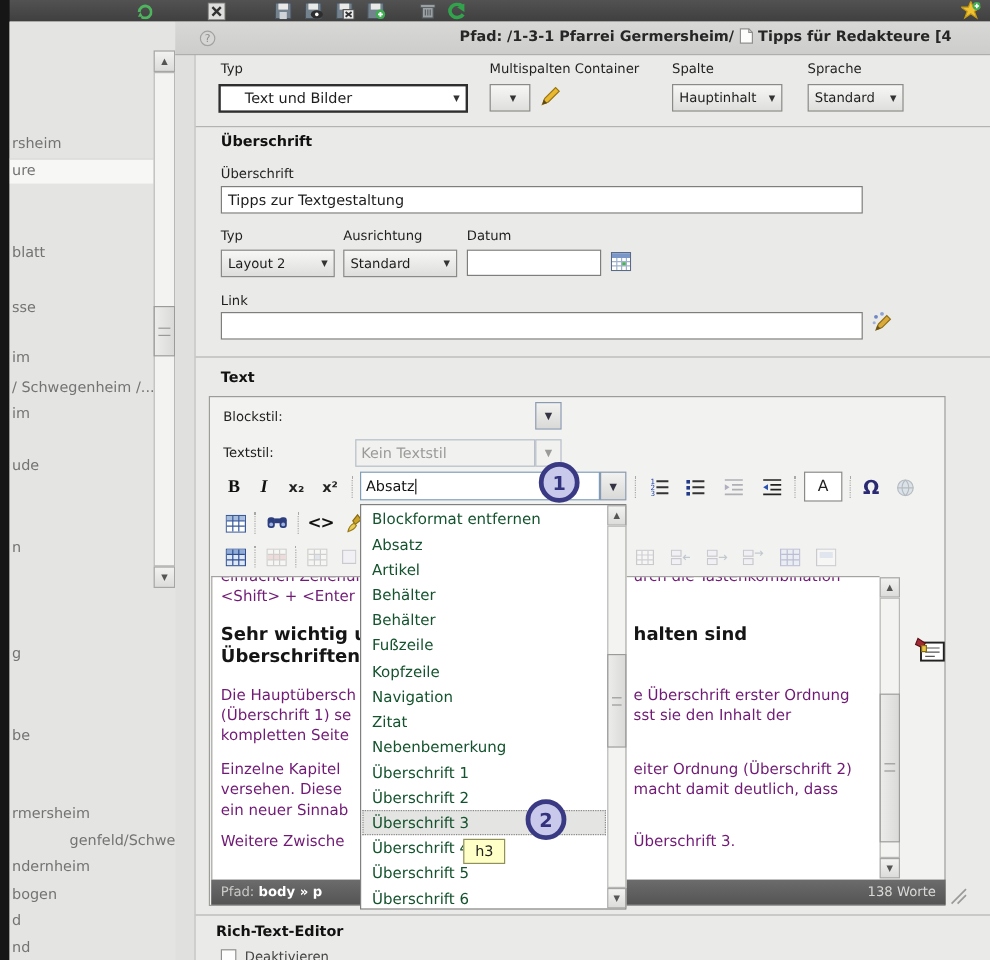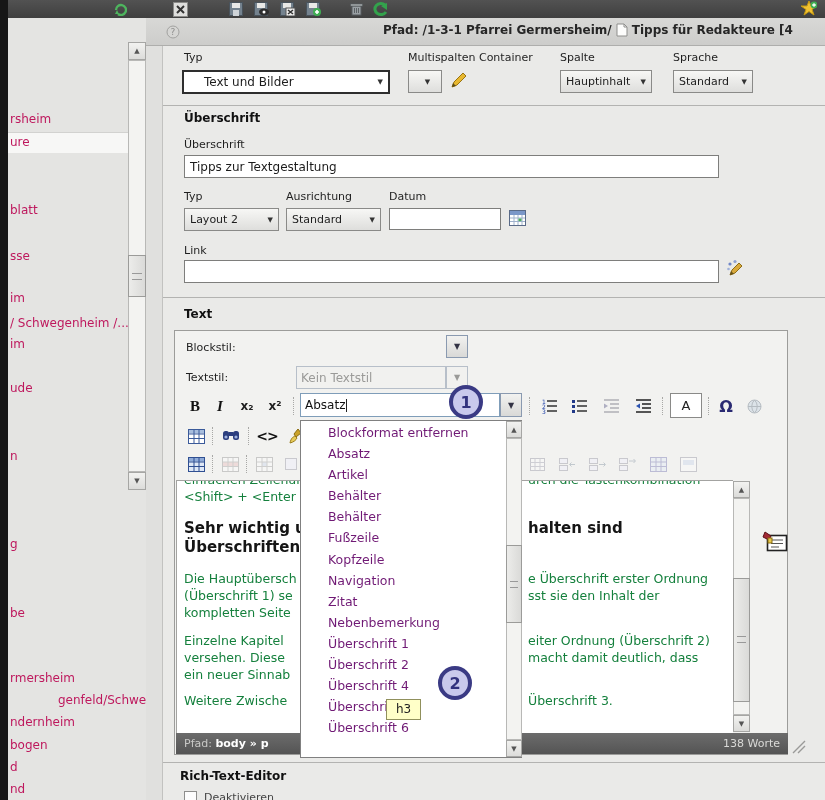--- a/index.html
+++ b/index.html
@@ -9,21 +9,21 @@
   .b{font-weight:bold;}
   .lbl{font-size:11px;color:#1f1f1f;white-space:nowrap;}
   .title{font-size:12px;font-weight:bold;color:#111;white-space:nowrap;}
   .divider{height:1px;background:#b3b3b1;}
   
   #topbar{left:0;top:0;width:825px;height:18px;background:linear-gradient(#525252,#3f3f3f);}
   .tico{position:absolute;top:1px;width:16px;height:16px;display:flex;align-items:center;justify-content:center;}
   
   #leftstrip{left:0;top:0;width:8px;height:800px;background:#161616;}
   #sidebar{left:8px;top:18px;width:138px;height:782px;background:#e4e4e2;overflow:hidden;}
-  .sb-item{position:absolute;left:2px;font-size:12px;color:#be185d;white-space:nowrap;}
+  .sb-item{position:absolute;left:2px;font-size:12px;color:#737373;white-space:nowrap;}
   .sb-row{position:absolute;left:0;width:120px;height:20px;background:#f7f7f6;border-top:1px solid #d2d2d0;border-bottom:1px solid #cScfcd;}
   #midstrip{left:146px;top:45px;width:17px;height:755px;background:#e0e0de;}
   #mainborder{left:162px;top:45px;width:1px;height:755px;background:#c2c2c0;}
   
   #crumbbar{left:146px;top:18px;width:679px;height:27px;background:linear-gradient(#d8d8d6,#cdcdcb);border-bottom:1px solid #aeaeac;}
   #crumb{position:absolute;left:383px;top:23px;display:flex;align-items:center;gap:4px;font-size:12px;font-weight:bold;color:#262626;white-space:nowrap;}
   
   .sel{box-sizing:border-box;display:flex;align-items:center;justify-content:space-between;
        background:linear-gradient(#f7f7f5,#dededc);border:1px solid #8a8a88;padding:0 5px;font-size:11px;color:#1d1d1d;}
   .sel .v{font-size:7px;color:#333;margin-left:5px;}
@@ -36,33 +36,33 @@
        display:flex;align-items:center;justify-content:center;font-size:8px;color:#334;}
   .disabled{background:#f1f1ef !important;color:#9a9a98 !important;border-color:#b7bfc9 !important;}
   .caret{display:inline-block;width:1px;height:13px;background:#222;margin-left:1px;}
   
   #rtebox{left:174px;top:330px;width:614px;height:425px;background:#f2f2f0;border:1px solid #9c9c9a;box-sizing:border-box;}
   .tbtn{position:absolute;height:24px;display:flex;align-items:center;justify-content:center;}
   .glyph{font-family:"Liberation Serif","DejaVu Serif",serif;font-size:15px;color:#111;}
   .sepv{position:absolute;width:1px;height:18px;border-left:1px dotted #a8a8a6;}
   .gray{opacity:.38;}
   #edcontent{left:176px;top:480px;width:557px;height:253px;background:#fff;border-top:1px solid #a3a3a1;border-left:1px solid #a3a3a1;box-sizing:border-box;overflow:hidden;}
-  .frag{position:absolute;font-size:12.5px;color:#15803d;white-space:nowrap;}
+  .frag{position:absolute;font-size:12.5px;color:#701a75;white-space:nowrap;}
   .frag.fb{font-weight:bold;font-size:15px;color:#151515;}
   
   .sc-btn{position:absolute;box-sizing:border-box;background:linear-gradient(#f2f2f0,#dcdcda);border:1px solid #a6a6a4;color:#555;font-size:7px;display:flex;align-items:center;justify-content:center;}
   .sc-track{position:absolute;box-sizing:border-box;background:#f3f3f1;border:1px solid #b8b8b6;}
   .sc-handle{position:absolute;box-sizing:border-box;background:linear-gradient(90deg,#ececea,#dadad8);border:1px solid #9b9b99;}
   .grip{position:absolute;left:3px;right:3px;height:5px;border-top:1px solid #999;border-bottom:1px solid #999;}
   
   #statusbar{left:176px;top:733px;width:612px;height:21px;background:linear-gradient(#6c6c6c,#545454);
      display:flex;align-items:center;justify-content:space-between;padding:0 8px;box-sizing:border-box;color:#d9d9d7;font-size:11px;}
   
   #dropdown{left:300px;top:420px;width:222px;height:338px;background:#fff;border:1px solid #808080;box-sizing:border-box;z-index:10;}
-  .dd-item{height:21.1px;line-height:21.1px;padding-left:8px;font-size:12.5px;color:#701a75;white-space:nowrap;margin-left:18px;}
+  .dd-item{height:21.1px;line-height:21.1px;padding-left:8px;font-size:12.5px;color:#14532d;white-space:nowrap;}
   .dd-item.selected{background:#e4e4e2;outline:1px dotted #888;outline-offset:-1px;}
   .tip{position:absolute;background:#ffffc8;border:1px solid #90905c;font-size:12px;color:#222;padding:2px 9px 3px;z-index:14;}
   .badge{position:absolute;width:26px;height:26px;border:4px solid #3a3a84;border-radius:50%;background:#c9c9ec;
      color:#32327e;font-weight:bold;font-size:16px;display:flex;align-items:center;justify-content:center;z-index:15;font-family:"DejaVu Sans",sans-serif;}
   .cb{box-sizing:border-box;width:13px;height:13px;background:#fdfdfd;border:1px solid #8e8e8c;}
   svg{display:block;}
 </style>
 </head>
 <body>
 
@@ -496,20 +496,21 @@
         <div class="dd-item">Artikel</div>
         <div class="dd-item">Behälter</div>
         <div class="dd-item">Behälter</div>
         <div class="dd-item">Fußzeile</div>
         <div class="dd-item">Kopfzeile</div>
         <div class="dd-item">Navigation</div>
         <div class="dd-item">Zitat</div>
         <div class="dd-item">Nebenbemerkung</div>
         <div class="dd-item">Überschrift 1</div>
         <div class="dd-item">Überschrift 2</div>
+        <div class="dd-item selected">Überschrift 3</div>
         <div class="dd-item">Überschrift 4</div>
         <div class="dd-item">Überschrift 5</div>
         <div class="dd-item">Überschrift 6</div>
       </div>
     <div class="sc-btn" style="left:205px;top:0px;width:16px;height:17px;">▲</div>
     <div class="sc-track" style="left:205px;top:17px;width:16px;height:302px;"></div>
     <div class="sc-handle" style="left:205px;top:124px;width:16px;height:78px;">
         <span class="grip" style="top:35px"></span>
       </div>
     <div class="sc-btn" style="left:205px;top:319px;width:16px;height:17px;">▼</div>

